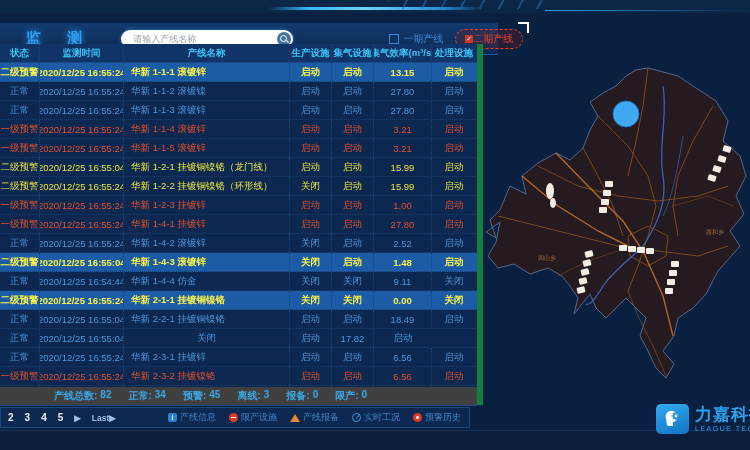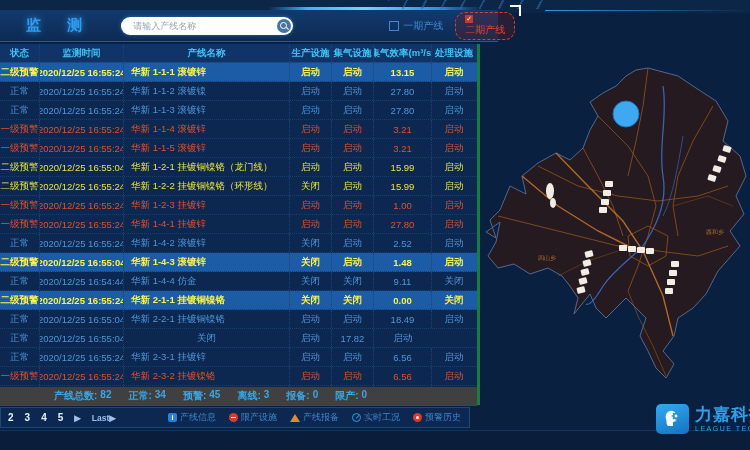--- a/index.html
+++ b/index.html
@@ -11,49 +11,49 @@
   .top-deco{position:absolute;left:0;top:0;width:750px;height:13px;background:#0c2648;}
   .glow-line{position:absolute;left:268px;top:7px;width:215px;height:3px;border-radius:2px;
        background:linear-gradient(90deg,rgba(42,160,232,0) 0%,#35b4f5 18%,#6fd4ff 45%,#2a8fd8 80%,rgba(42,160,232,0) 100%);
        filter:blur(.4px);}
   .slant-deco{position:absolute;left:388px;top:0;width:165px;height:9px;opacity:.55;
        background:repeating-linear-gradient(-62deg,transparent 0 13px,#2a6ca8 13px 15px,transparent 15px 17px);}
   .right-line{position:absolute;left:545px;top:10px;width:205px;height:1px;
        background:linear-gradient(90deg,#2aa0e8,rgba(42,160,232,0));}
 
   
-  .header-bar{position:absolute;left:0;top:10px;width:498px;height:31px;
+  .header-bar{position:absolute;left:0;top:23px;width:498px;height:31px;
        background:linear-gradient(#123a6e,#0d2a52);
        border-bottom:1px solid #1d5a9a;display:flex;align-items:center;}
   .title{color:#2f9df0;font-size:15px;font-weight:bold;letter-spacing:11px;margin-left:26px;
        text-shadow:0 0 7px rgba(47,157,240,.9);white-space:nowrap;}
   .search-wrap{position:relative;margin-left:28px;width:172px;height:18px;background:#ffffff;
        border-radius:9px;display:flex;align-items:center;box-shadow:0 0 4px rgba(90,170,255,.45);}
   .search-input{border:none;outline:none;background:transparent;width:142px;height:14px;
        margin-left:10px;font-size:9px;color:#666;font-family:"Liberation Sans",sans-serif;}
   .search-input::placeholder{color:#9aa3ad;}
   .search-btn{width:14px;height:14px;border-radius:50%;background:#45749f;margin-right:2px;
        position:relative;cursor:pointer;flex:none;}
   .search-btn::before{content:"";position:absolute;left:3px;top:3px;width:5px;height:5px;
        border:1px solid #fff;border-radius:50%;}
   .search-btn::after{content:"";position:absolute;left:9px;top:9px;width:3px;height:1px;
        background:#fff;transform:rotate(45deg);}
   .phase1{margin-left:96px;display:flex;align-items:center;gap:4px;color:#3f86d6;
        font-size:10px;cursor:pointer;white-space:nowrap;}
   .checkbox-empty{width:8px;height:8px;border:1px solid #3f86d6;background:transparent;flex:none;}
-  .phase2-btn{margin-left:12px;position:relative;display:flex;align-items:flex-start;
+  .phase2-btn{margin-left:12px;position:relative;display:flex;align-items:center;
        border:1px dashed #e0402a;border-radius:10px;padding:2px 9px;color:#e8432c;
-       font-size:10px;background:rgba(150,25,18,.22);cursor:pointer;white-space:nowrap;flex-direction:column;}
+       font-size:10px;background:rgba(150,25,18,.22);cursor:pointer;white-space:nowrap;}
   .checkbox-checked{width:8px;height:8px;background:#c0392b;color:#fff;font-size:7px;
        line-height:8px;text-align:center;flex:none;}
   .corner-bracket{position:absolute;right:-7px;top:-8px;width:9px;height:9px;
        border-top:2px solid #fff;border-right:2px solid #fff;}
 
   
-  .left-panel{position:absolute;left:0;top:44px;width:477px;border-right:3px solid #15803d;}
+  .left-panel{position:absolute;left:0;top:44px;width:477px;border-right:6px solid #15803d;}
   .thead,.trow{display:grid;grid-template-columns:40px 84px 166px 42px 42px 58px 44px;}
   .thead{height:18px;background:#103468;border-bottom:1px solid #1c4a82;
        color:#3ec3f5;font-weight:bold;font-size:9.5px;}
   .trow{height:18px;background:#0c2750;border-bottom:1px dotted #17406f;font-size:9.5px;text-align:center;}
   .cell{display:flex;align-items:center;justify-content:center;height:100%;
        border-right:1px dotted #1a4576;overflow:hidden;white-space:nowrap;}
   .cell:last-child{border-right:none;}
   .cell.name{justify-content:flex-start;padding-left:7px;}
   .trow.normal{color:#4f97da;}
   .trow.warn1{color:#e4512a;}

